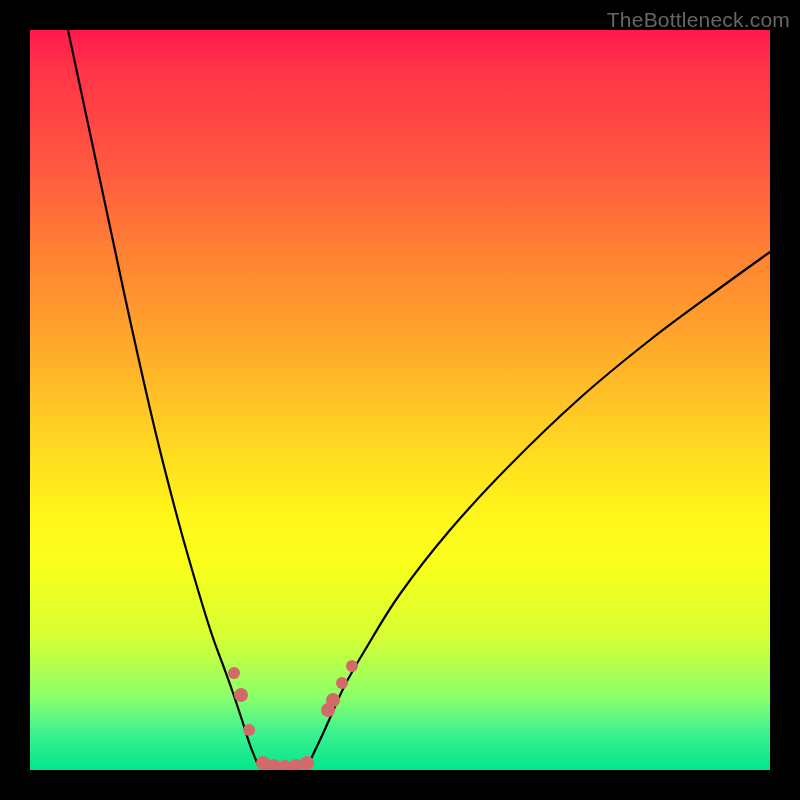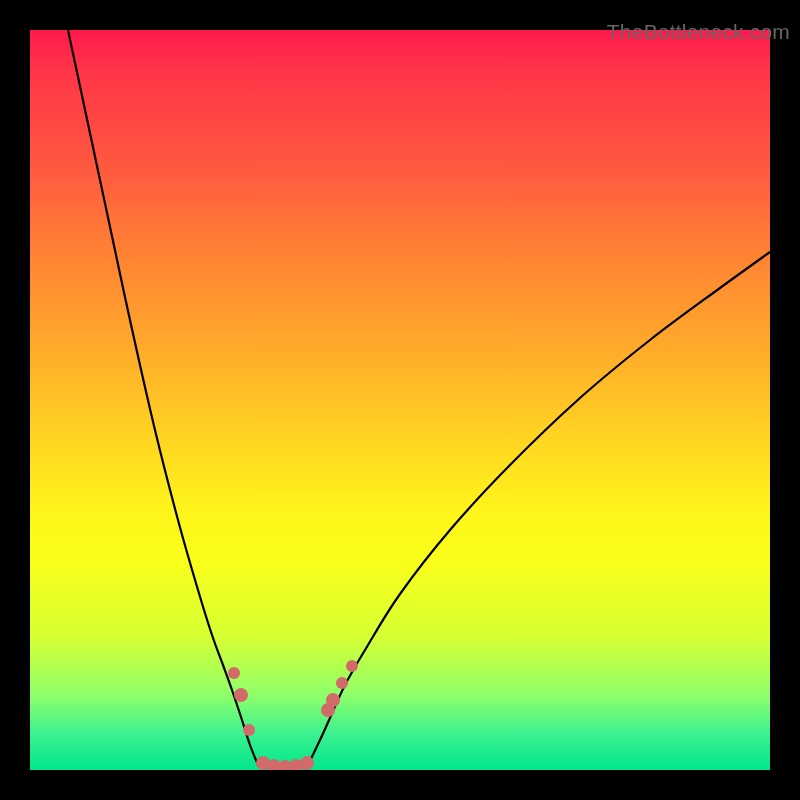--- a/index.html
+++ b/index.html
@@ -34,21 +34,21 @@
       #f9ff1a 72%,
       #d6ff33 82%,
       #8dff6a 90%,
       #3df28f 95%,
       #00e68c 100%
     );
     overflow: hidden;
   }
   .watermark {
     position: absolute;
-    top: 20px;
+    top: 8px;
     right: 10px;
     color: #666;
     font-size: 21px;
     font-weight: 500;
     letter-spacing: 0.2px;
     z-index: 10;
     margin-left: 12px;
   }
   svg.curves {
     position: absolute;

